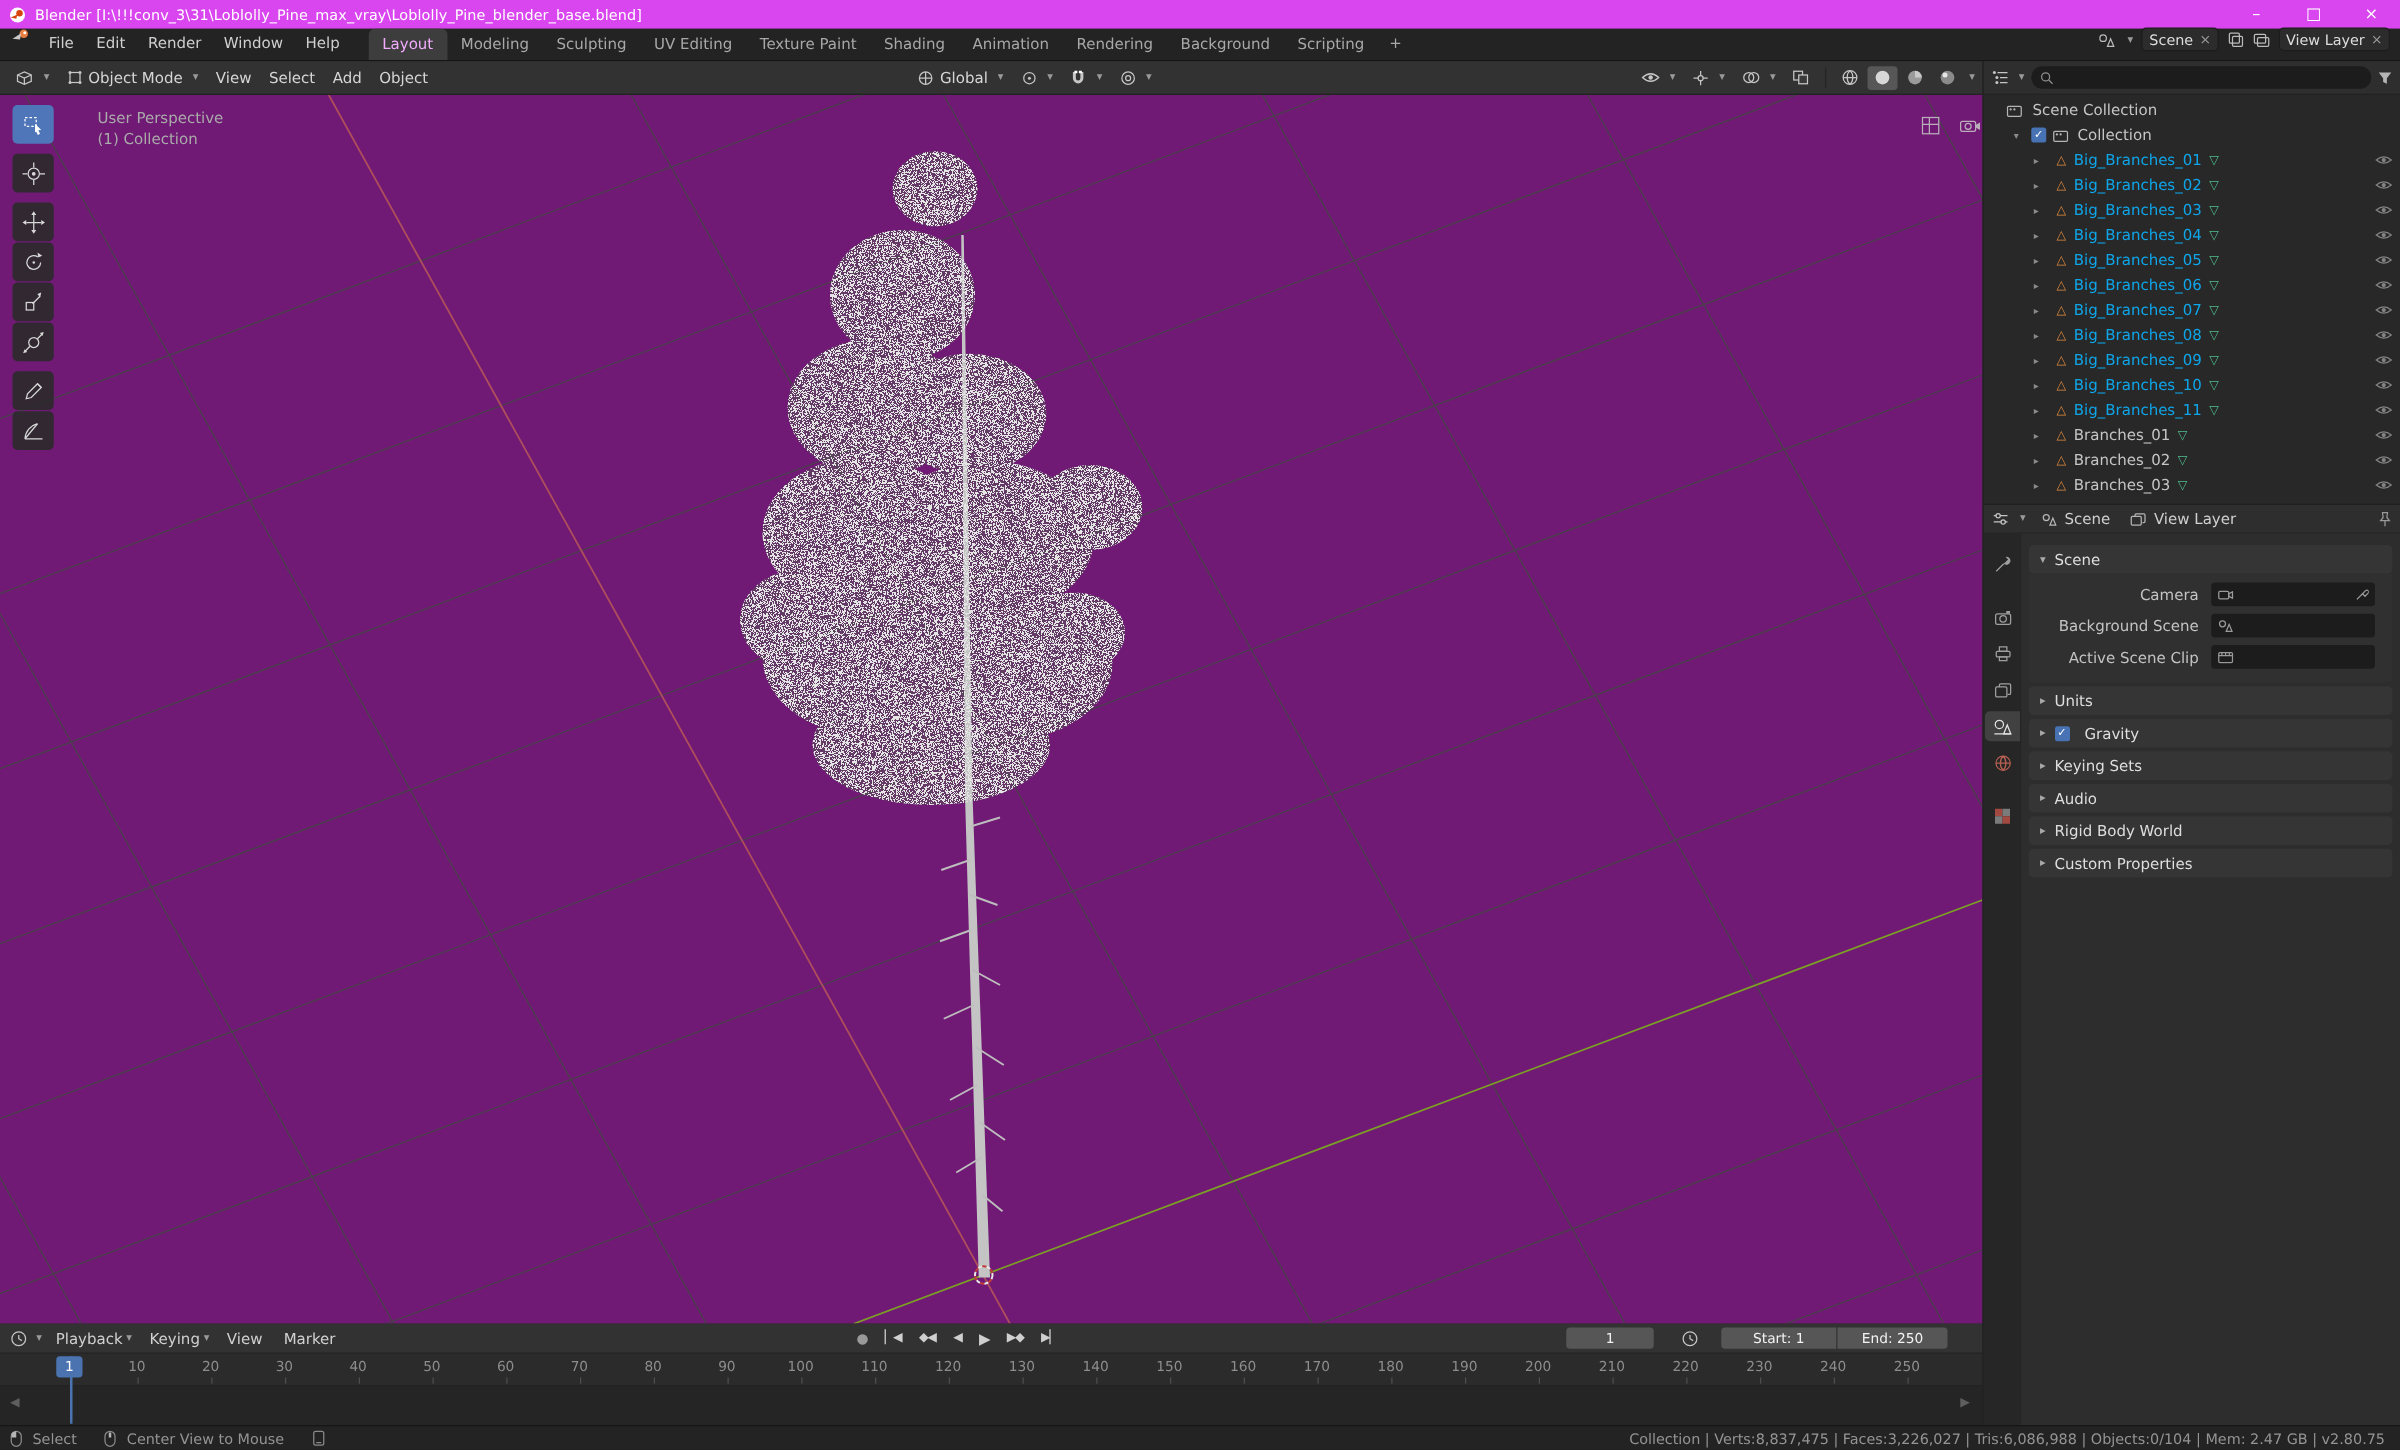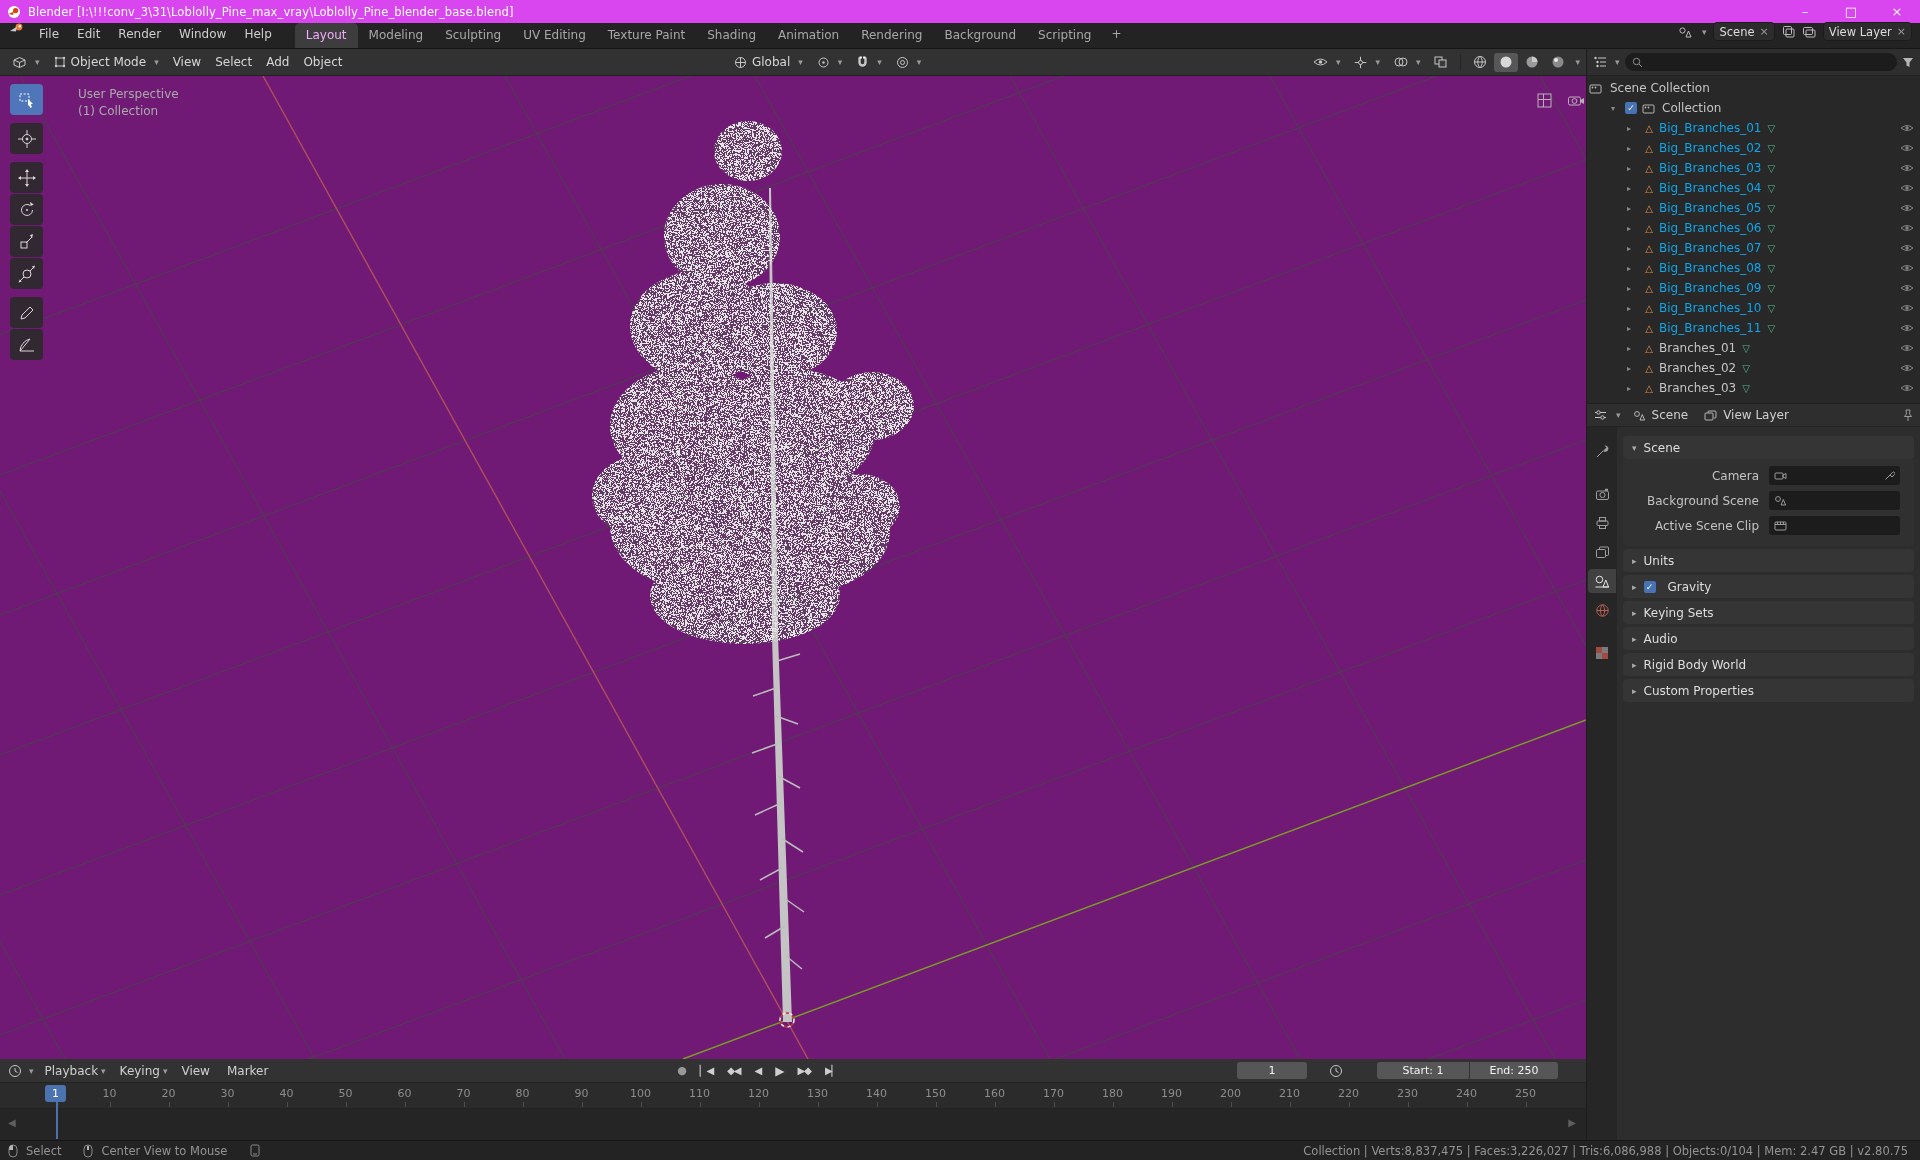--- a/index.html
+++ b/index.html
@@ -51,41 +51,41 @@
 .vp-nav .icon{opacity:.85}
 .gizmo{position:absolute;top:4px;right:8px}
 
 
 .timeline{position:absolute;left:0;top:1059px;width:1586px;height:81px;background:#2b2b2b}
 .tl-header{height:24px;background:#323232;border-bottom:1px solid #222;display:flex;align-items:center;padding:0 8px;gap:4px;color:#d0d0d0}
 .tl-menu{padding:3px 7px;display:flex;align-items:center}
 .pb-btn{padding:2px 5px;color:#cfcfcf;font-size:10px;letter-spacing:-1px;display:flex;align-items:center}
 .tl-field{background:#565656;border-radius:3px;height:17px;display:flex;align-items:center;justify-content:center;color:#f2f2f2;font-size:11px;padding:0 8px}
 .frame-field{width:70px;margin-right:18px}
-.se-pair{display:flex;gap:1px;margin-left:24px;margin-right:20px}
+.se-pair{display:flex;gap:1px;margin-left:8px;margin-right:20px}
 .se-pair .tl-field:first-child{border-radius:3px 0 0 3px;width:92px}
 .se-pair .tl-field:last-child{border-radius:0 3px 3px 0;width:88px}
 .tl-ruler{position:relative;height:26px;background:#2b2b2b;border-bottom:1px solid #232323}
 .ticks{position:absolute;left:80px;top:4px;width:1475px;display:flex}
 .tick{width:59px;text-align:center;color:#8d8d8d;font-size:11px;position:relative}
 .tick::after{content:"";position:absolute;left:50%;bottom:-7px;width:1px;height:5px;background:#4e4e4e}
 .playhead{position:absolute;left:57px;top:0;width:0;height:56px;z-index:3}
 .ph-line{position:absolute;left:-1px;top:2px;width:2px;height:54px;background:#4a73b0}
 .ph-label{position:absolute;left:-12px;top:2px;background:#4a73b0;color:#fff;border-radius:3px;padding:2px 7px;font-size:11px}
 .tl-strip{position:relative;height:31px;background:#252525}
 .strip-arrow{position:absolute;top:8px;color:#5e5e5e;font-size:10px}
 
 
 .right-panel{position:absolute;left:1586px;top:49px;width:334px;height:1091px;background:#2d2d2d;border-left:1px solid #1c1c1c}
 .ol-header{height:27px;background:#2e2e2e;border-bottom:1px solid #222;display:flex;align-items:center;padding:0 6px;gap:5px}
 .searchbox{flex:1;height:18px;background:#1c1c1c;border-radius:10px;display:flex;align-items:center;padding:0 7px;gap:5px}
 .searchbox input{background:transparent;border:none;outline:none;color:#ccc;font-size:11px;width:100%;font-family:inherit}
 .ol-tree{height:327px;background:#282828;overflow:hidden;padding-top:2px}
 .ol-row{height:20px;display:flex;align-items:center;font-size:12px;color:#c5c5c5;padding-right:6px}
-.l0{padding-left:2px}.l1{padding-left:24px}.l2{padding-left:40px}
+.l0{padding-left:18px}.l1{padding-left:24px}.l2{padding-left:40px}
 .ol-expand{width:14px;color:#8a8a8a;font-size:8px}
 .ol-objicon{color:#e08a3c;font-size:10px;width:16px;text-align:center}
 .ol-dataicon{color:#4fbf8f;font-size:10px;margin-left:6px}
 .ol-name{margin-left:2px}
 .ol-name.sel{color:#0ea5e9}
 .ol-eye{margin-left:auto;opacity:.8}
 .cb{width:12px;height:12px;background:#4772b3;border-radius:2px;color:#fff;font-size:9px;display:flex;align-items:center;justify-content:center;margin-right:5px}
 
 
 .props-bread{height:24px;background:#2e2e2e;border-top:1px solid #1f1f1f;border-bottom:1px solid #242424;display:flex;align-items:center;padding:0 7px;gap:6px;font-size:12px;color:#cfcfcf}

